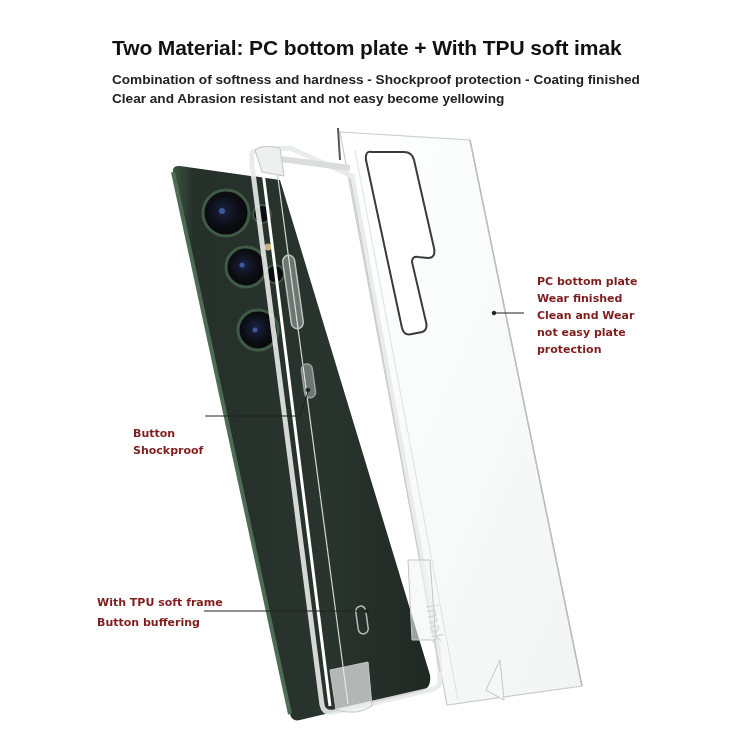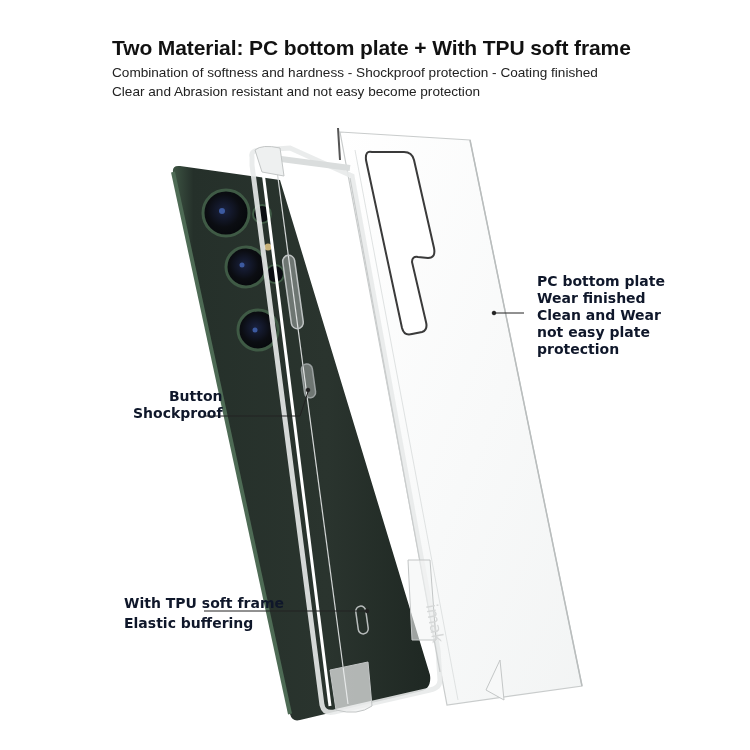--- a/index.html
+++ b/index.html
@@ -1,34 +1,34 @@
 <!DOCTYPE html>
 <html><head>
   <meta charset="utf-8">
   <style>
     html, body { margin: 0; padding: 0; background: #ffffff; }
     body { width: 750px; height: 750px; position: relative; overflow: hidden; font-family: "Liberation Sans", sans-serif; color: #111; }
     .header { position: absolute; left: 112px; top: 36px; }
     .title { font-size: 21px; font-weight: bold; letter-spacing: -0.1px; color: #111; white-space: nowrap; }
-    .subtitle { font-size: 13.6px; color: #222; line-height: 19px; margin-top: 3px; white-space: nowrap; }
+    .subtitle { font-size: 13.6px; color: #222; line-height: 19px; margin-top: 10px; white-space: nowrap; font-weight: bold; }
     .illustration { position: absolute; left: 0; top: 0; width: 750px; height: 750px; }
-    .callout { position: absolute; font-weight: bold; font-size: 14px; line-height: 17px; color: #0f172a; font-family: "DejaVu Sans", sans-serif; }
+    .callout { position: absolute; font-weight: bold; font-size: 11px; line-height: 17px; color: #7f1d1d; font-family: "DejaVu Sans", sans-serif; }
     .callout div { white-space: nowrap; }
     .callout-pc { left: 537px; top: 273px; }
-    .callout-button { left: 133px; top: 388px; text-align: right; }
-    .callout-tpu { left: 124px; top: 593px; line-height: 20px; }
+    .callout-button { left: 133px; top: 425px; }
+    .callout-tpu { left: 97px; top: 593px; line-height: 20px; }
   </style>
 </head>
 <body>
 
 <div class="header">
-  <div class="title">Two Material:  PC bottom plate + With TPU soft frame</div>
+  <div class="title">Two Material:  PC bottom plate + With TPU soft imak</div>
   <div class="subtitle">
     <div>Combination of softness and hardness - Shockproof protection - Coating finished</div>
-    <div>Clear and Abrasion resistant and not easy become protection</div>
+    <div>Clear and Abrasion resistant and not easy become yellowing</div>
   </div>
 </div>
 
 <svg class="illustration" viewBox="0 0 750 750" xmlns="http://www.w3.org/2000/svg">
   <defs>
     <linearGradient id="phoneGrad" x1="0" y1="0" x2="1" y2="0">
       <stop offset="0" stop-color="#3d5443"></stop>
       <stop offset="0.08" stop-color="#25302a"></stop>
       <stop offset="0.6" stop-color="#2a342e"></stop>
       <stop offset="1" stop-color="#1f2823"></stop>
@@ -111,14 +111,14 @@
   <div>protection</div>
 </div>
 
 <div class="callout callout-button">
   <div>Button</div>
   <div>Shockproof</div>
 </div>
 
 <div class="callout callout-tpu">
   <div>With TPU soft frame</div>
-  <div>Elastic buffering</div>
+  <div>Button buffering</div>
 </div>
 
 </body></html>

